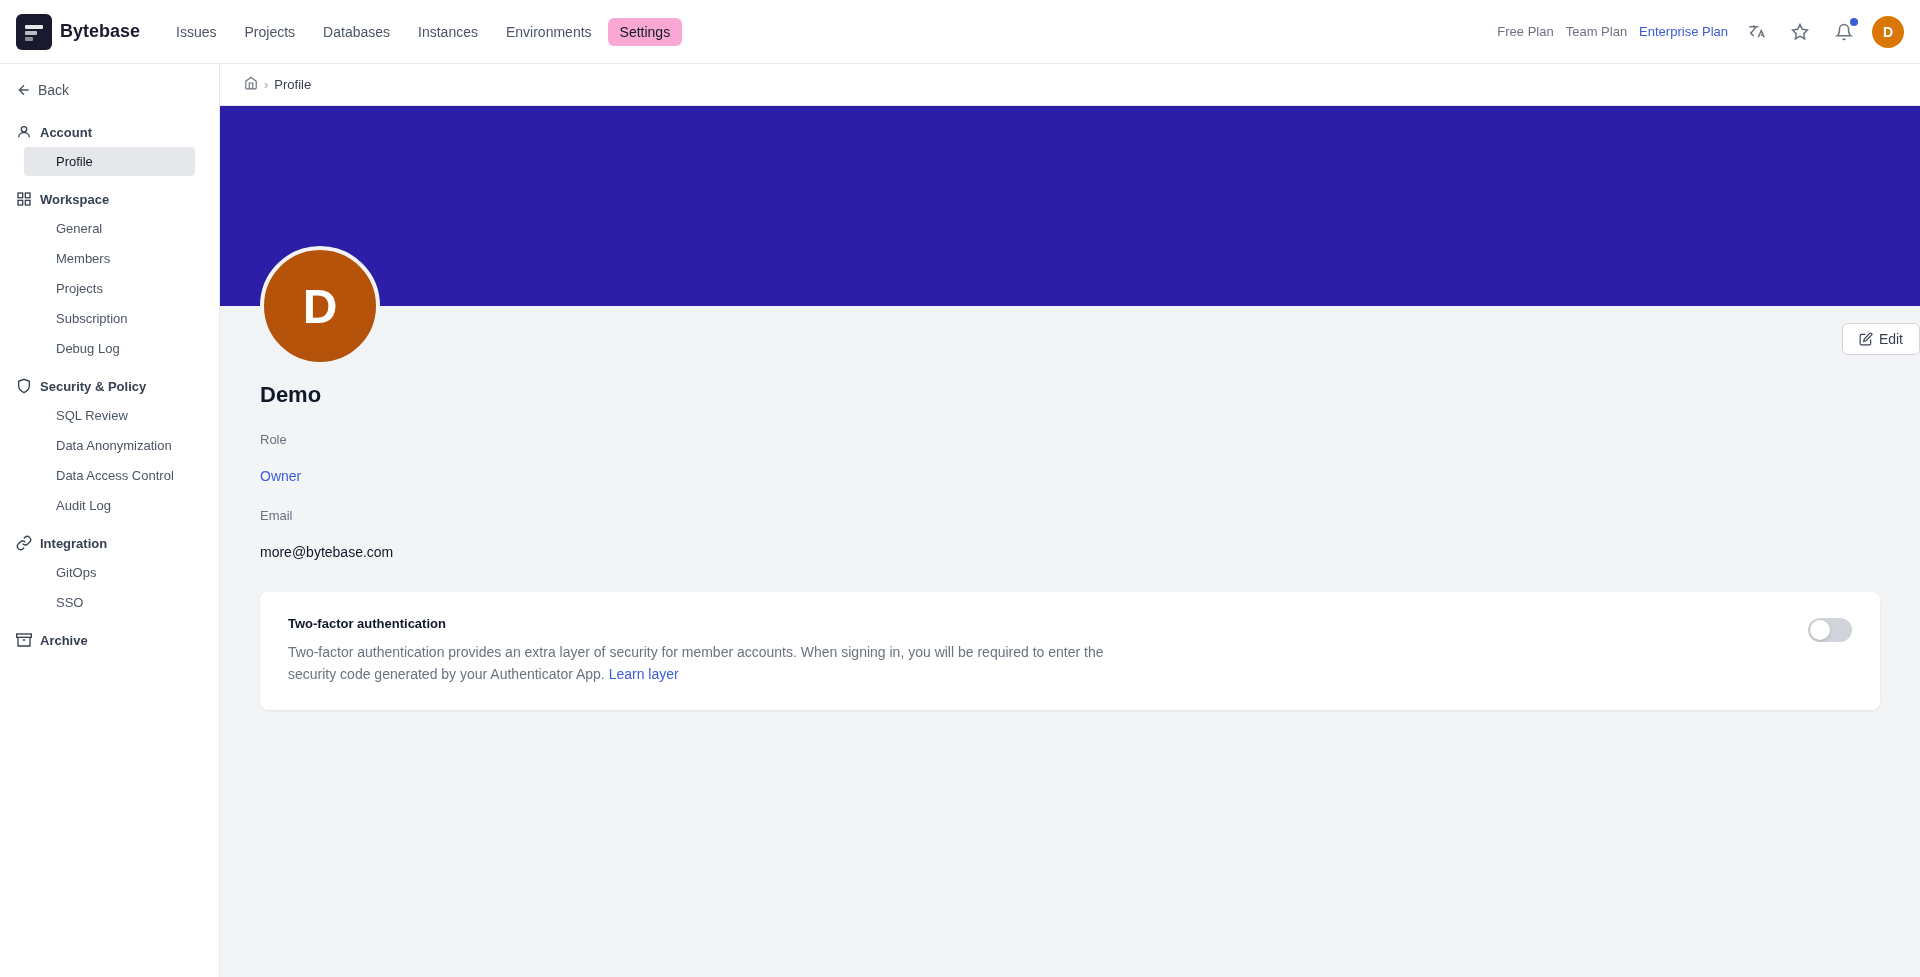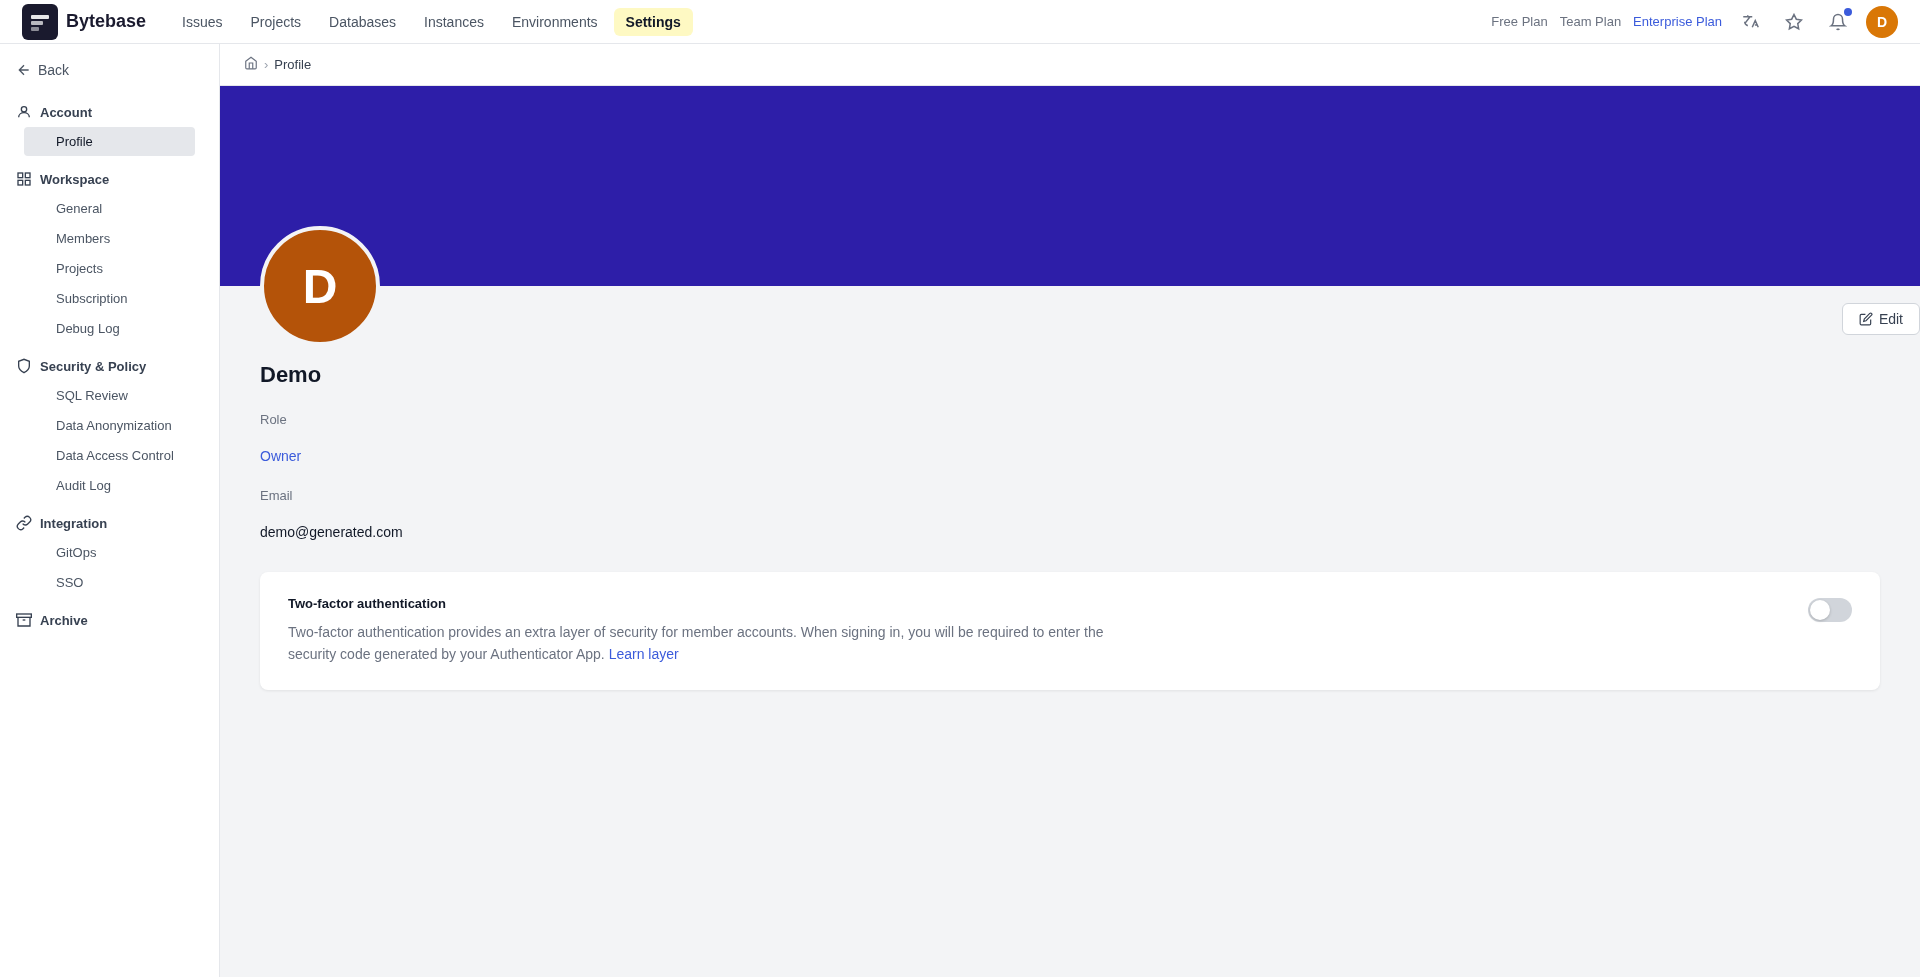--- a/index.html
+++ b/index.html
@@ -1,28 +1,28 @@
 <!DOCTYPE html>
 <html><head>
   <meta charset="utf-8">
   <style>
     * { box-sizing: border-box; margin: 0; padding: 0; }
     body { font-family: -apple-system, BlinkMacSystemFont, 'Segoe UI', sans-serif; background: #f5f5f5; height: 977px; overflow: hidden; display: flex; flex-direction: column; }
 
     
     .topnav {
       display: flex; align-items: center; background: #fff; border-bottom: 1px solid #e5e7eb;
-      height: 44px; padding: 0 22px; flex-shrink: 0; z-index: 10;
+      height: 64px; padding: 0 16px; flex-shrink: 0; z-index: 10;
     }
     .logo-area { display: flex; align-items: center; gap: 8px; margin-right: 24px; }
     .logo-icon { width: 36px; height: 36px; background: #1a1a2e; border-radius: 6px; display: flex; align-items: center; justify-content: center; color: #fff; font-weight: bold; font-size: 14px; }
     .logo-text { font-size: 18px; font-weight: 600; color: #1a1a2e; }
     .nav-items { display: flex; gap: 4px; flex: 1; }
     .nav-item { padding: 6px 12px; border-radius: 6px; font-size: 14px; color: #4b5563; cursor: pointer; }
-    .nav-item.active { background: #fef9c3; color: #111827; font-weight: 700; }
+    .nav-item.active { background: #f9a8d4; color: #111827; font-weight: 400; }
     .nav-right { display: flex; align-items: center; gap: 12px; }
     .plan-text { font-size: 13px; color: #6b7280; }
     .plan-link { font-size: 13px; color: #3b5bdb; text-decoration: none; font-weight: 500; }
     .nav-icon-btn { width: 32px; height: 32px; border-radius: 50%; display: flex; align-items: center; justify-content: center; cursor: pointer; color: #6b7280; font-size: 16px; position: relative; }
     .nav-icon-btn .badge { position: absolute; top: 2px; right: 2px; width: 8px; height: 8px; background: #3b5bdb; border-radius: 50%; }
     .avatar-btn { width: 32px; height: 32px; border-radius: 50%; background: #d97706; color: #fff; display: flex; align-items: center; justify-content: center; font-weight: 600; font-size: 14px; cursor: pointer; }
 
     
     .layout { display: flex; flex: 1; overflow: hidden; }
 
@@ -231,21 +231,21 @@
 
         <div class="profile-name">Demo</div>
 
         <div class="profile-info">
           <div class="info-item">
             <div class="info-label">Role</div>
             <div class="info-value link">Owner</div>
           </div>
           <div class="info-item">
             <div class="info-label">Email</div>
-            <div class="info-value">demo@generated.com</div>
+            <div class="info-value">more@bytebase.com</div>
           </div>
         </div>
 
         <div class="twofa-card">
           <div class="twofa-content">
             <div class="twofa-title">Two-factor authentication</div>
             <div class="twofa-desc">
               <span>Two-factor authentication provides an extra layer of security for member accounts. When signing in, you will be required to enter the security code generated by your Authenticator App.</span>
               <a class="twofa-link" href="#">Learn layer</a>
             </div>

